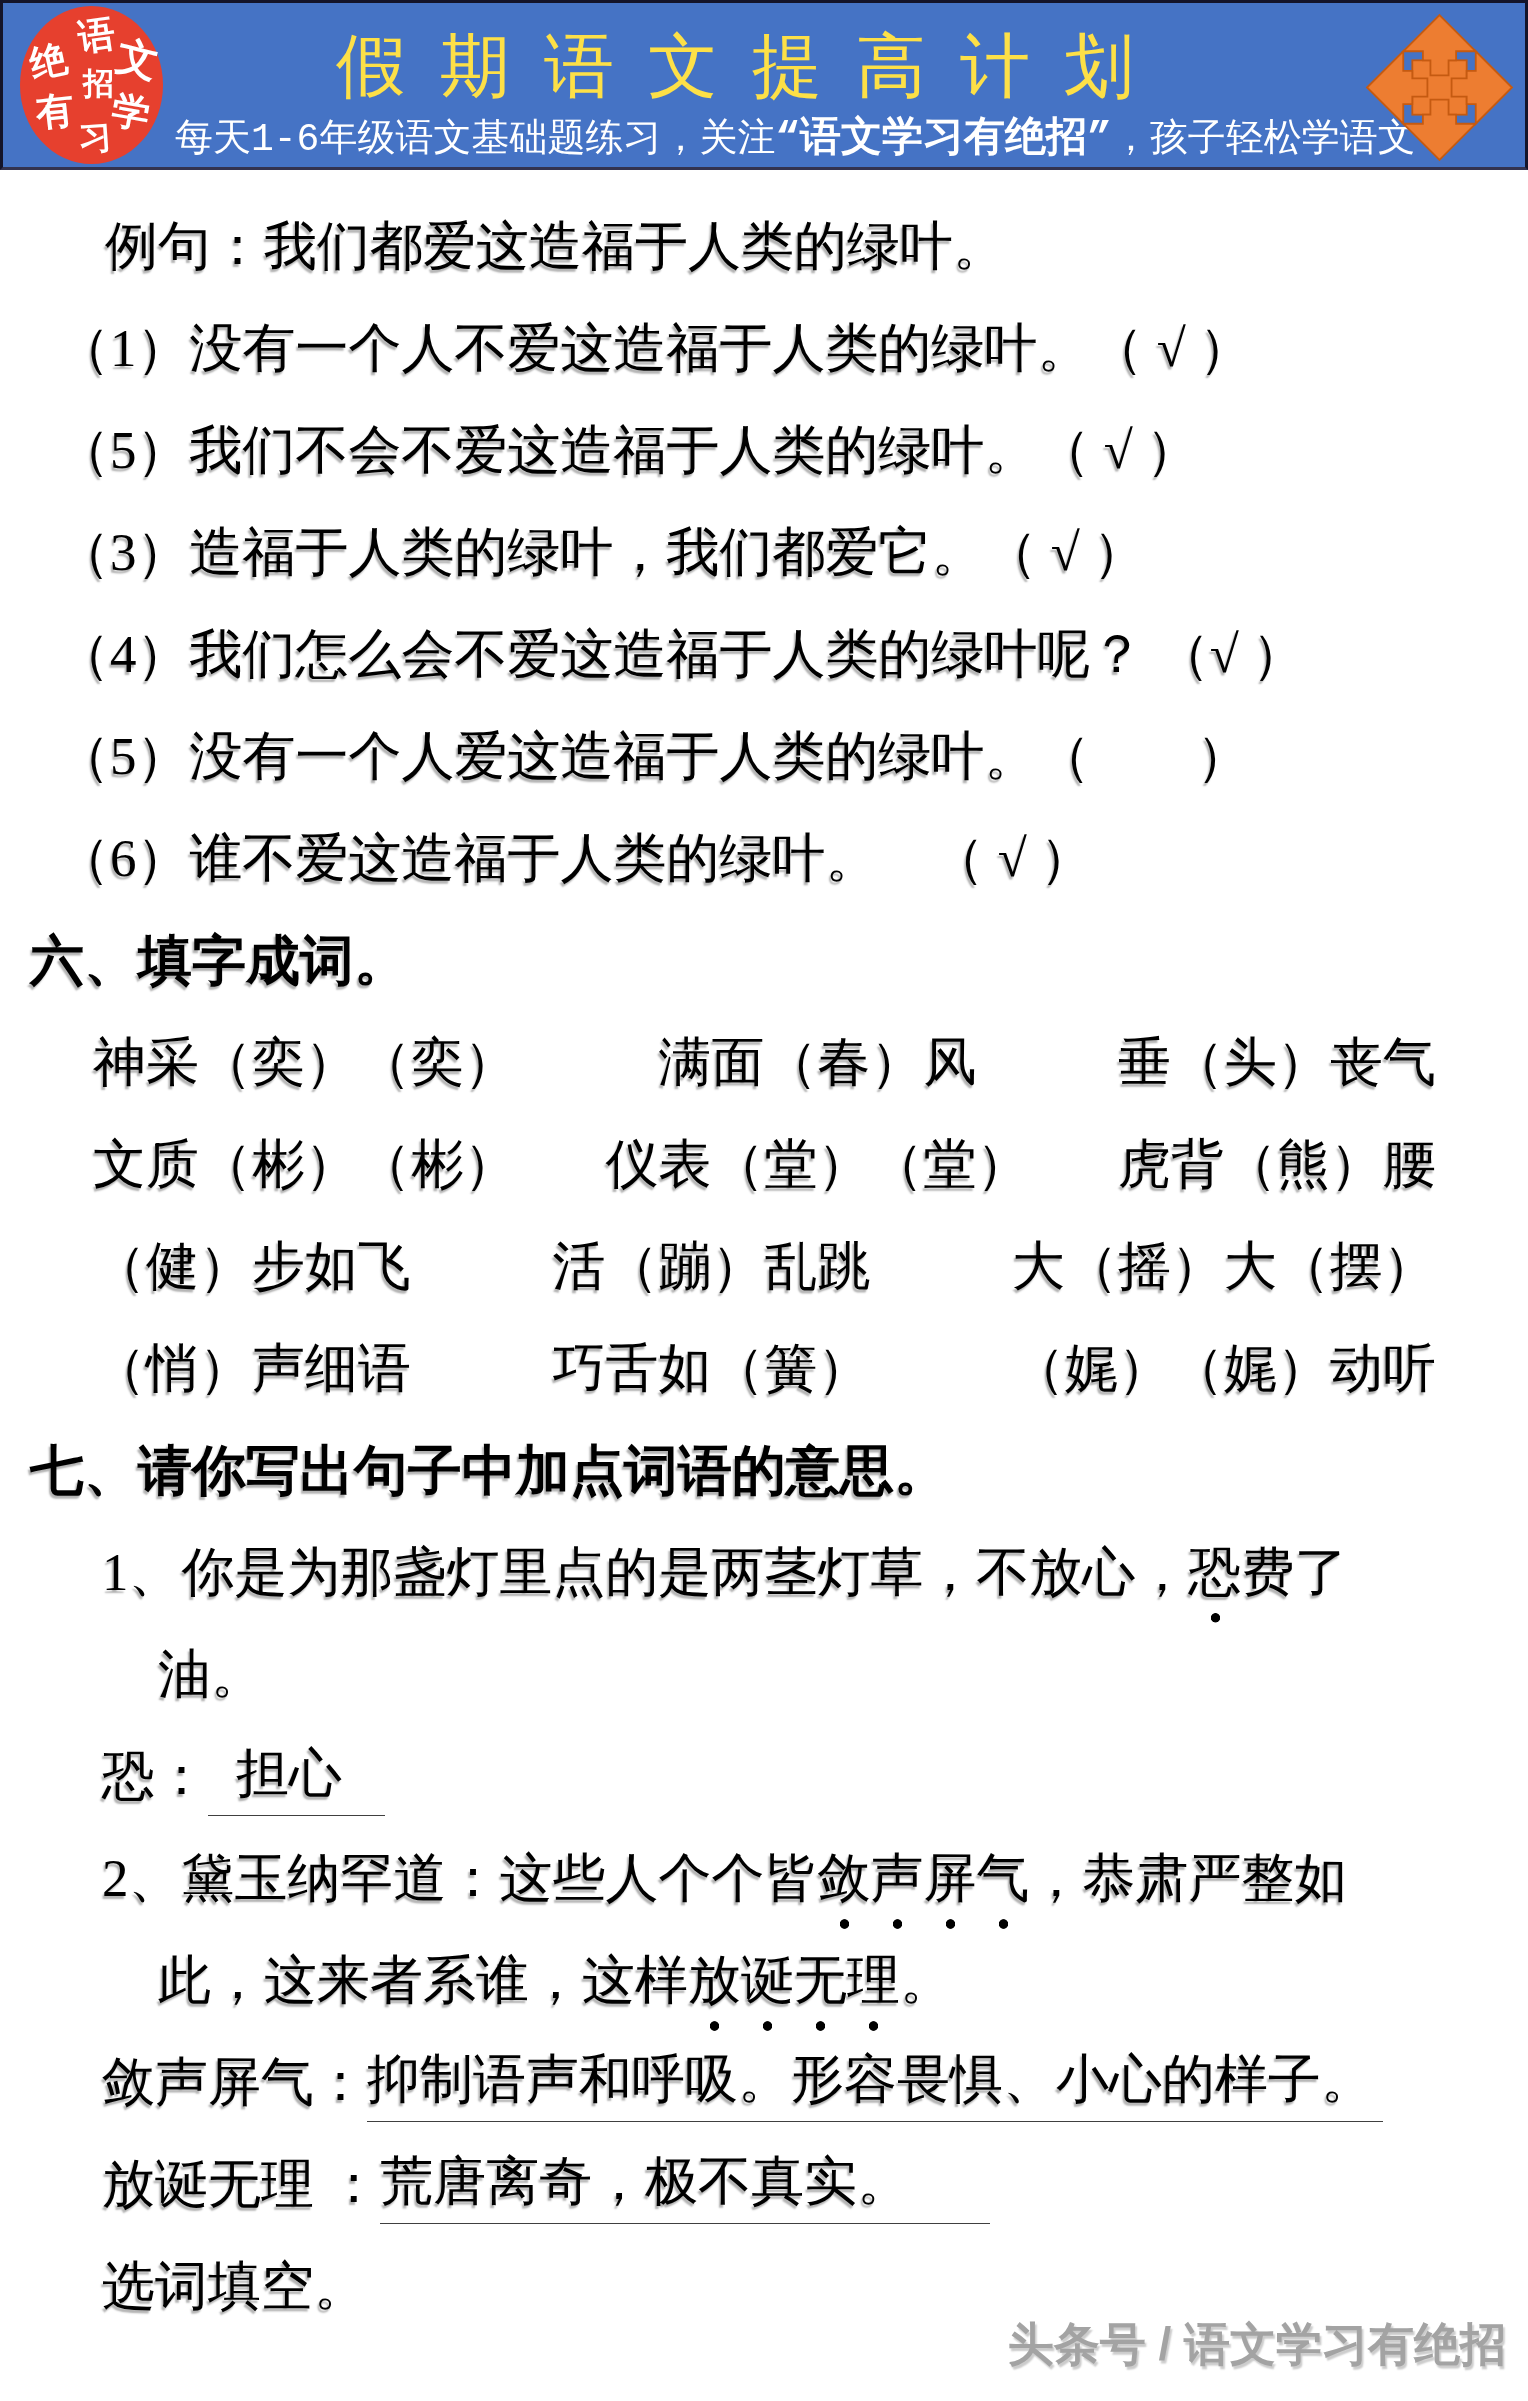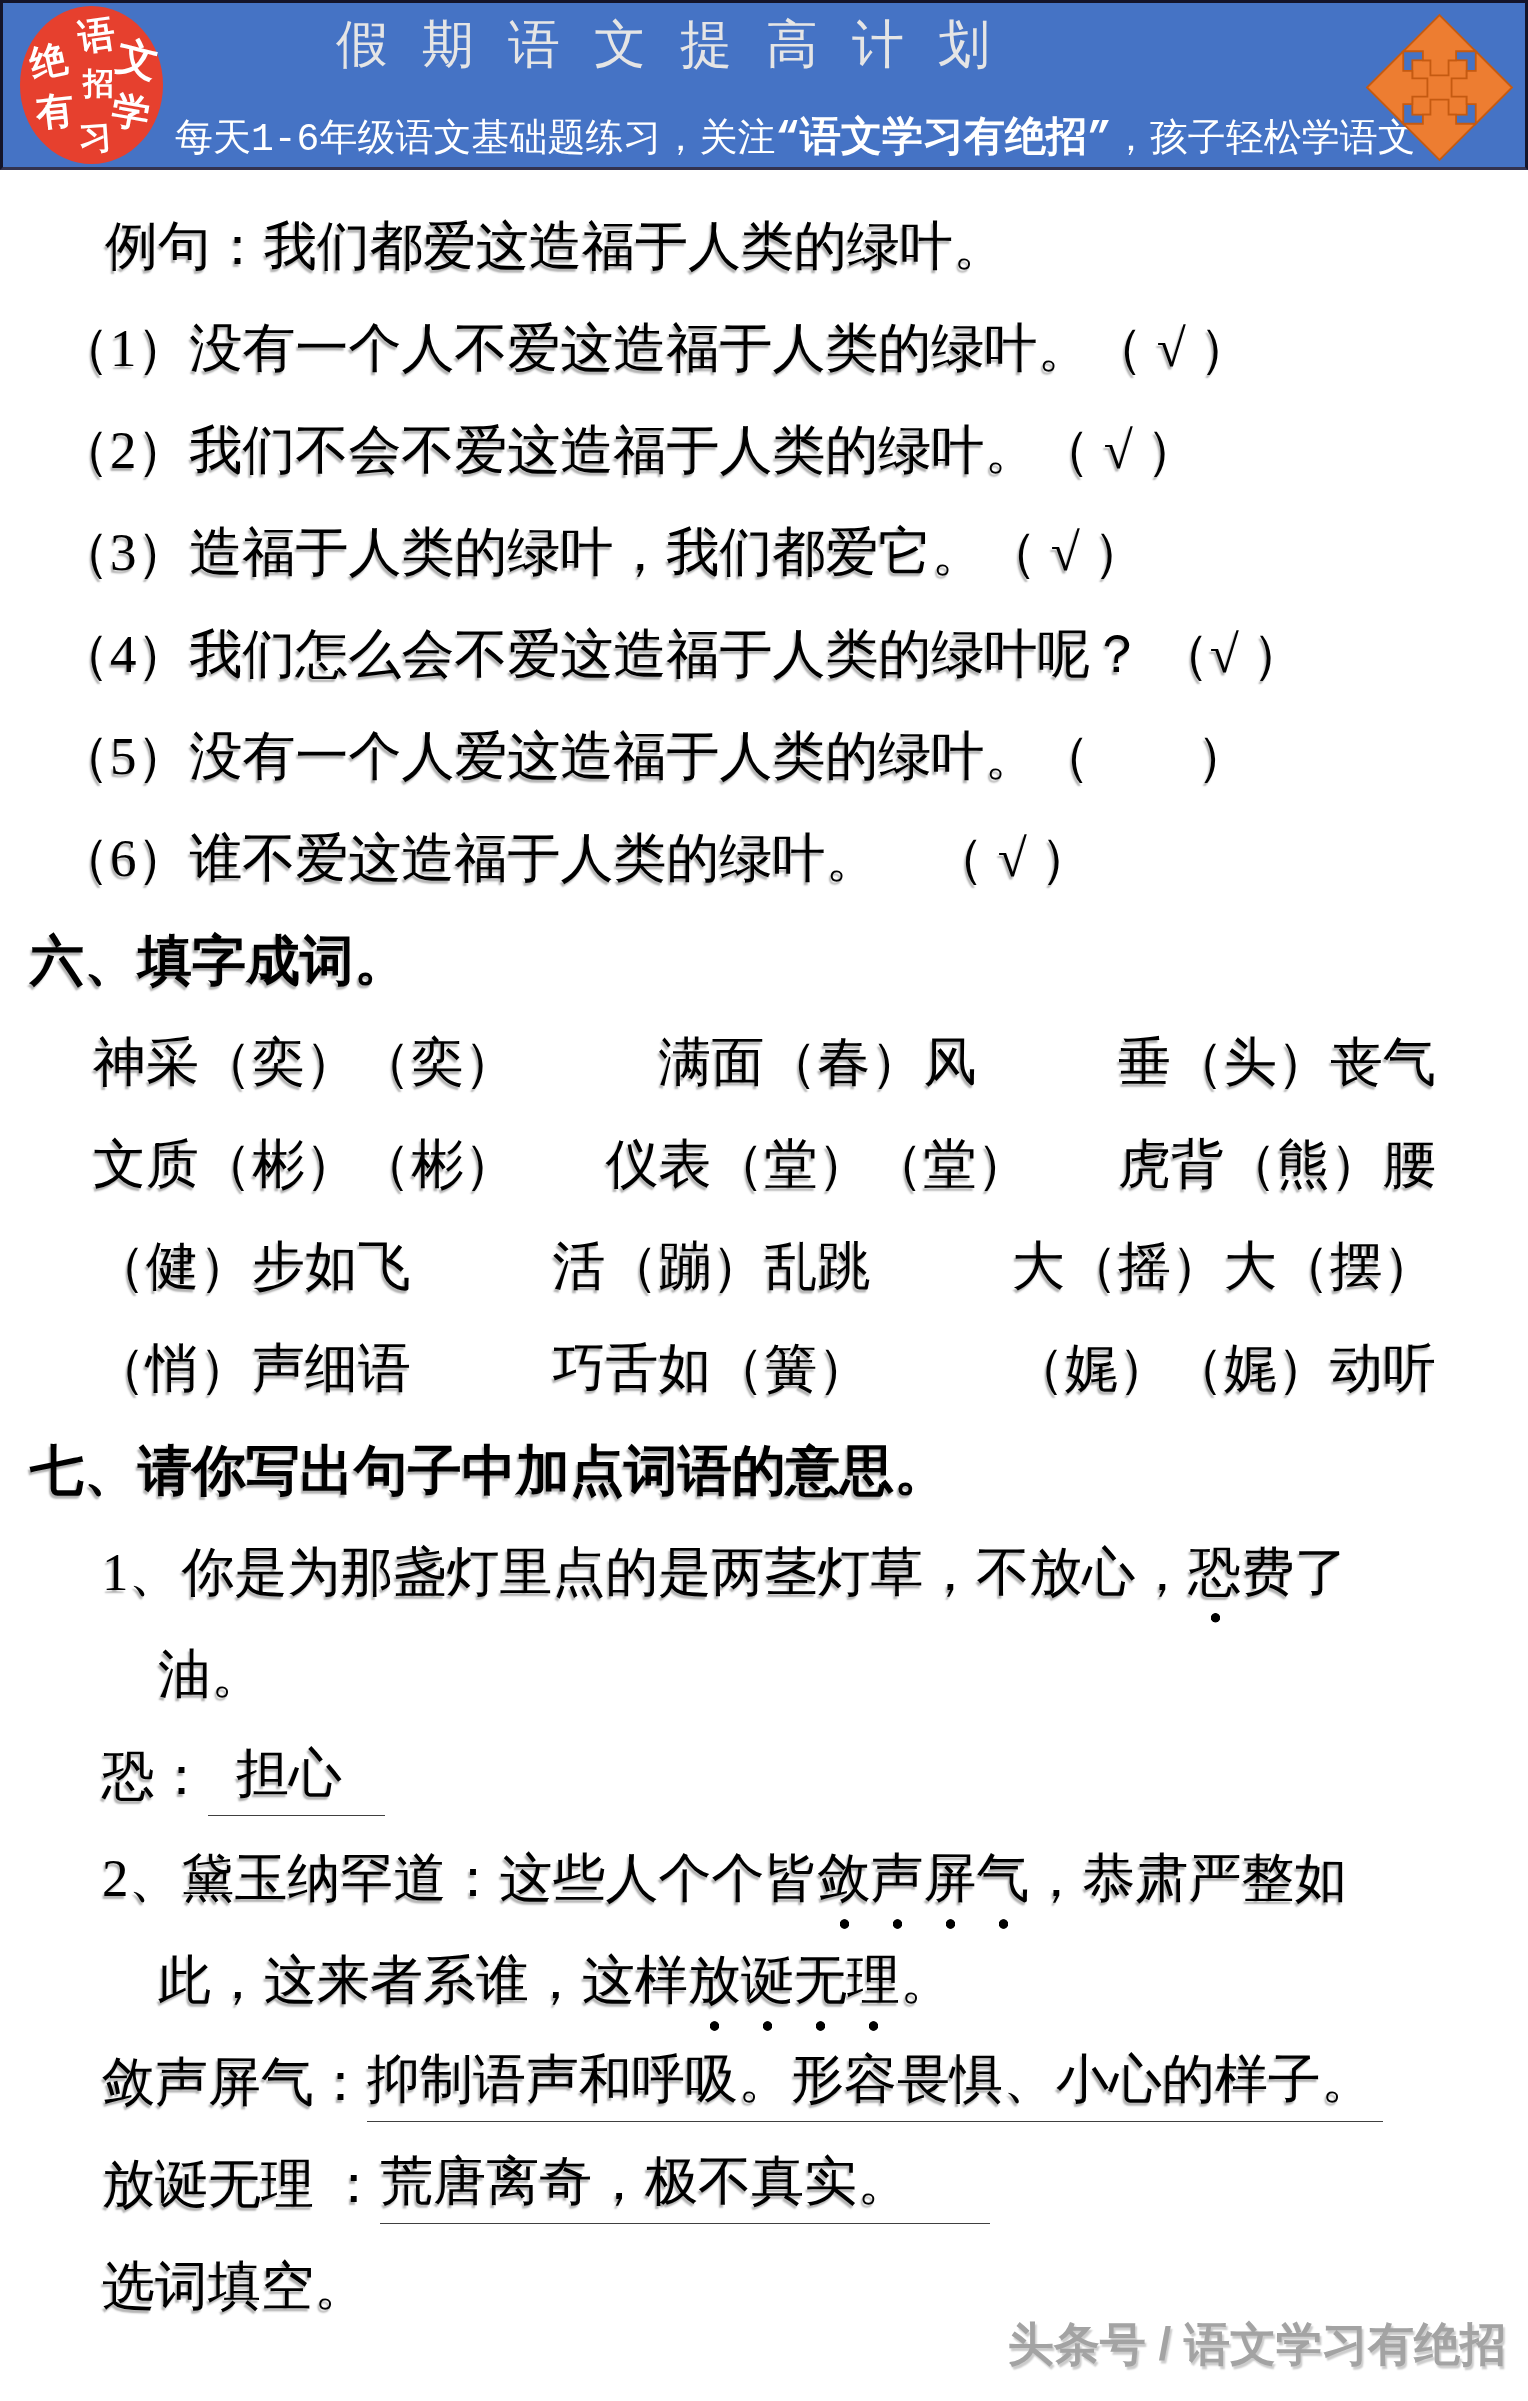--- a/index.html
+++ b/index.html
@@ -17,21 +17,21 @@
   .logo{position:absolute;left:17px;top:2.5px;width:143px;height:158px;background:var(--logo-red);
         border-radius:50%;}
   .logo span{position:absolute;color:#fff;font-weight:700;font-family:"Liberation Sans",sans-serif;line-height:1;}
   .logo span:nth-of-type(1){left:10px;top:37px;font-size:37px;transform:rotate(-12deg);}
   .logo span:nth-of-type(2){left:58px;top:11px;font-size:37px;transform:rotate(-8deg);}
   .logo span:nth-of-type(3){left:97px;top:33px;font-size:41px;transform:rotate(14deg);}
   .logo span:nth-of-type(4){left:63px;top:62px;font-size:31px;}
   .logo span:nth-of-type(5){left:16px;top:86px;font-size:38px;transform:rotate(-6deg);}
   .logo span:nth-of-type(6){left:92px;top:87px;font-size:38px;transform:rotate(10deg);}
   .logo span:nth-of-type(7){left:59px;top:115px;font-size:33px;transform:rotate(-4deg);}
-  .title{position:absolute;left:333px;top:7px;font-size:52px;letter-spacing:34px;color:#e5e5e5;
+  .title{position:absolute;left:333px;top:17px;font-size:70px;letter-spacing:34px;color:#fde047;
          white-space:nowrap;font-family:"Liberation Sans",sans-serif;font-weight:400;}
   .subtitle{position:absolute;left:172px;top:106px;font-size:38px;color:#fff;white-space:nowrap;
             font-family:Liberation Mono, monospace;}
   .subtitle .quote{font-weight:900;font-size:41px;}
   .arrow-icon{position:absolute;right:10px;top:5px;width:151px;height:159px;}
 
   
   .content{position:absolute;top:170px;left:0;right:0;padding:26px 9px 0 30px;}
   .line{height:102px;display:flex;align-items:center;white-space:nowrap;font-size:53px;
         color:var(--text);text-shadow:-1.8px 2.5px 1.8px rgba(0,0,0,0.30);}
@@ -80,21 +80,21 @@
         <polygon points="98,50 74,26 74,39 68,39 68,44 58,44 58,56 68,56 68,61 74,61 74,74"></polygon>
       </g>
     </svg>
   </div>
 
   <div class="content">
 
     <div class="line ind-ex">例句：我们都爱这造福于人类的绿叶。</div>
 
     <div class="line ind-num">（1）没有一个人不爱这造福于人类的绿叶。（ √ ）</div>
-    <div class="line ind-num">（2）我们不会不爱这造福于人类的绿叶。（ √  ）</div>
+    <div class="line ind-num">（5）我们不会不爱这造福于人类的绿叶。（ √  ）</div>
     <div class="line ind-num">（3）造福于人类的绿叶，我们都爱它。（ √  ）</div>
     <div class="line ind-num">（4）我们怎么会不爱这造福于人类的绿叶呢？ （√  ）</div>
     <div class="line ind-num">（5）没有一个人爱这造福于人类的绿叶。（　　）</div>
     <div class="line ind-num">（6）谁不爱这造福于人类的绿叶。　（ √ ）</div>
 
     <div class="line heading">六、填字成词。</div>
 
     <div class="line ind-row fill-row">
       <span>神采（奕）（奕）</span>
       <span>满面（春）风</span>

